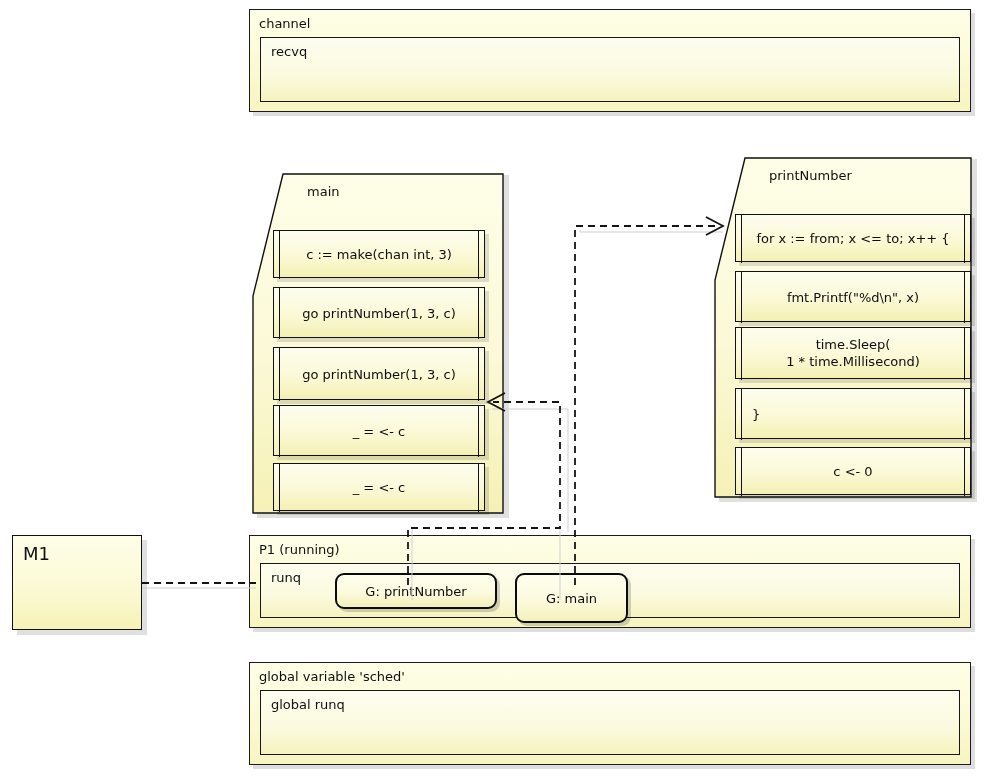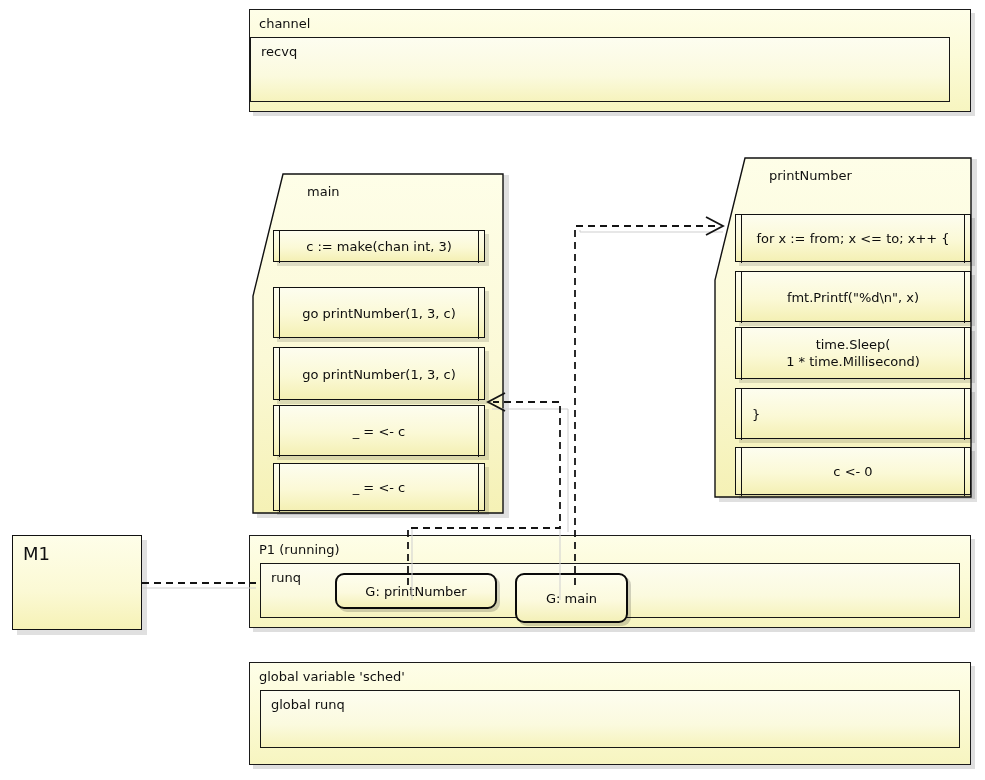--- a/index.html
+++ b/index.html
@@ -104,40 +104,40 @@
   
   #wires{position:absolute;left:0;top:0;width:985px;height:780px;pointer-events:none;}
 </style>
 </head>
 <body>
 
 <div id="stage">
 
   <div class="node frame" style="left:249px;top:9px;width:722px;height:103px;">
     <div class="frame-title" style="left:9px;top:6px;">channel</div>
-    <div class="inner" style="position:absolute;left:0;top:27px;width:700px;height:65px;padding-left:36px;">
+    <div class="inner" style="position:absolute;left:10px;top:27px;width:700px;height:65px;padding-left:36px;">
       <div class="inner-label" style="left:10px;top:6px;">recvq</div>
     </div>
   </div>
 
   <div class="node notched" style="left:249px;top:157px;width:264px;height:345px;margin-top:16px;">
     <svg width="264" height="345">
       <defs>
         <linearGradient id="gmain" x1="0" y1="0" x2="0" y2="1">
           <stop offset="0%" stop-color="#fefee8"></stop>
           <stop offset="55%" stop-color="#fbf9d6"></stop>
           <stop offset="100%" stop-color="#f5f1b5"></stop>
         </linearGradient>
       </defs>
       <path d="M 4 348 L 4 126 L 34 1 L 256 1 L 256 348 Z" fill="rgba(0,0,0,0.12)" transform="translate(4,1)"></path>
       <path d="M 4 340 L 4 123 L 34 1 L 254 1 L 254 340 Z" fill="url(#gmain)" stroke="#111" stroke-width="1.4"></path>
     </svg>
     <div class="frame-title" style="left:58px;top:11px;">main</div>
 
-    <div class="stmt" style="left:24px;top:57px;width:212px;height:32px;">
+    <div class="stmt" style="left:24px;top:57px;width:212px;height:48px;">
       <div class="txt">c := make(chan int, 3)</div>
     </div>
     <div class="stmt" style="left:24px;top:114px;width:212px;height:51px;">
       <div class="txt">go printNumber(1, 3, c)</div>
     </div>
     <div class="stmt" style="left:24px;top:174px;width:212px;height:53px;">
       <div class="txt">go printNumber(1, 3, c)</div>
     </div>
     <div class="stmt" style="left:24px;top:232px;width:212px;height:51px;">
       <div class="txt">_ = &lt;- c</div>
@@ -187,21 +187,21 @@
     <div class="frame-title" style="left:9px;top:6px;">P1 (running)</div>
     <div class="inner" style="position:absolute;left:10px;top:27px;width:700px;height:55px;">
       <div class="inner-label" style="left:10px;top:6px;">runq</div>
       <div class="chip" style="left:74px;top:9px;width:162px;height:36px;">G: printNumber</div>
       <div class="chip" style="left:254px;top:9px;width:113px;height:50px;">G: main</div>
     </div>
   </div>
 
   <div class="node frame" style="left:249px;top:662px;width:722px;height:103px;">
     <div class="frame-title" style="left:9px;top:6px;">global variable 'sched'</div>
-    <div class="inner" style="position:absolute;left:10px;top:27px;width:700px;height:58px;">
+    <div class="inner" style="position:absolute;left:10px;top:27px;width:700px;height:65px;">
       <div class="inner-label" style="left:10px;top:6px;">global runq</div>
     </div>
   </div>
 
   <svg id="wires">
     <g stroke="#cfcfcf" stroke-width="1" fill="none">
 
       <path d="M 412 528 L 412 600"></path>
       <path d="M 560 528 L 560 600"></path>
       <path d="M 142 588 L 256 588"></path>

